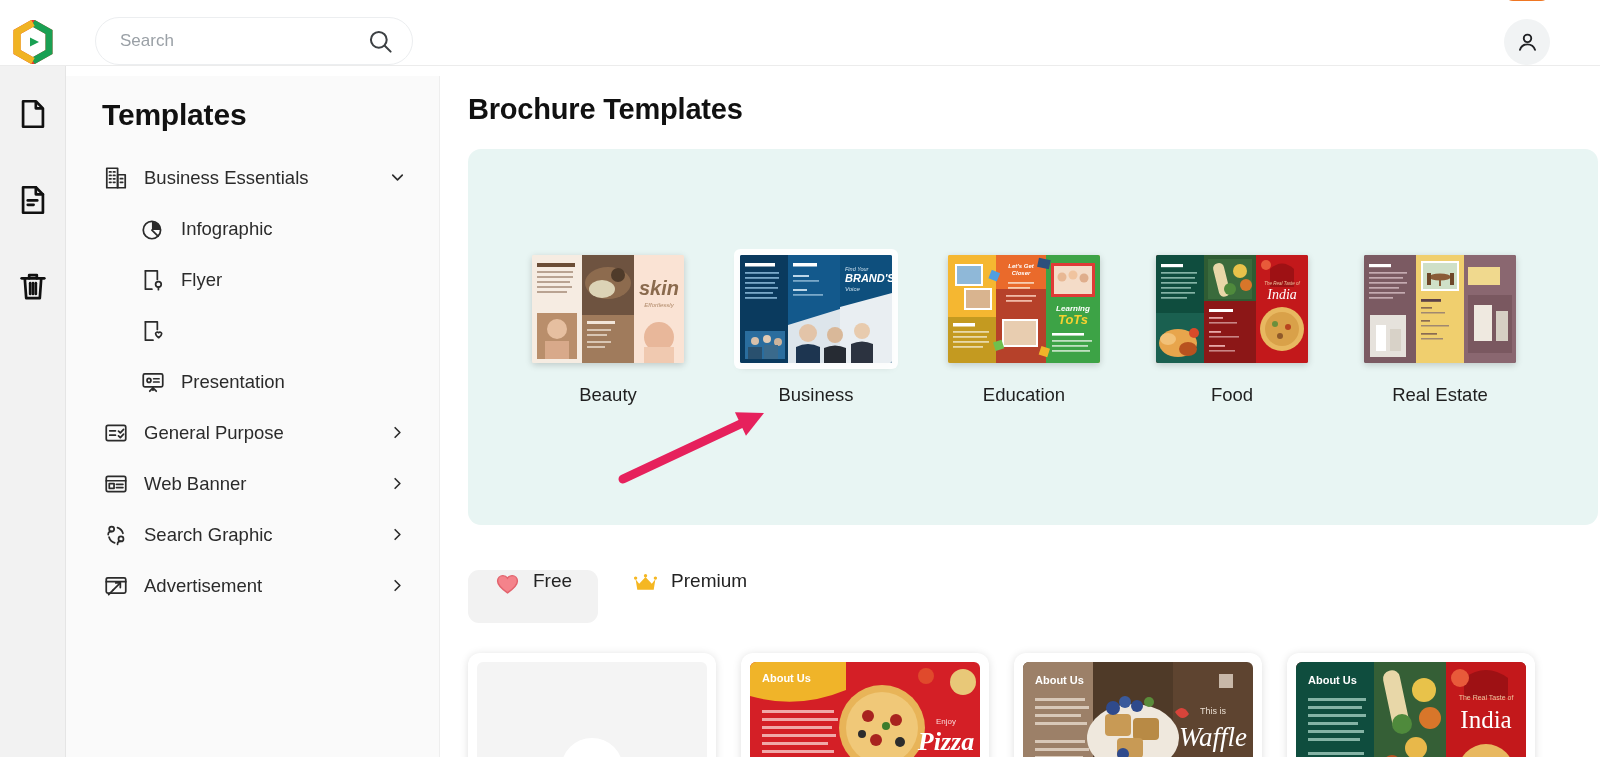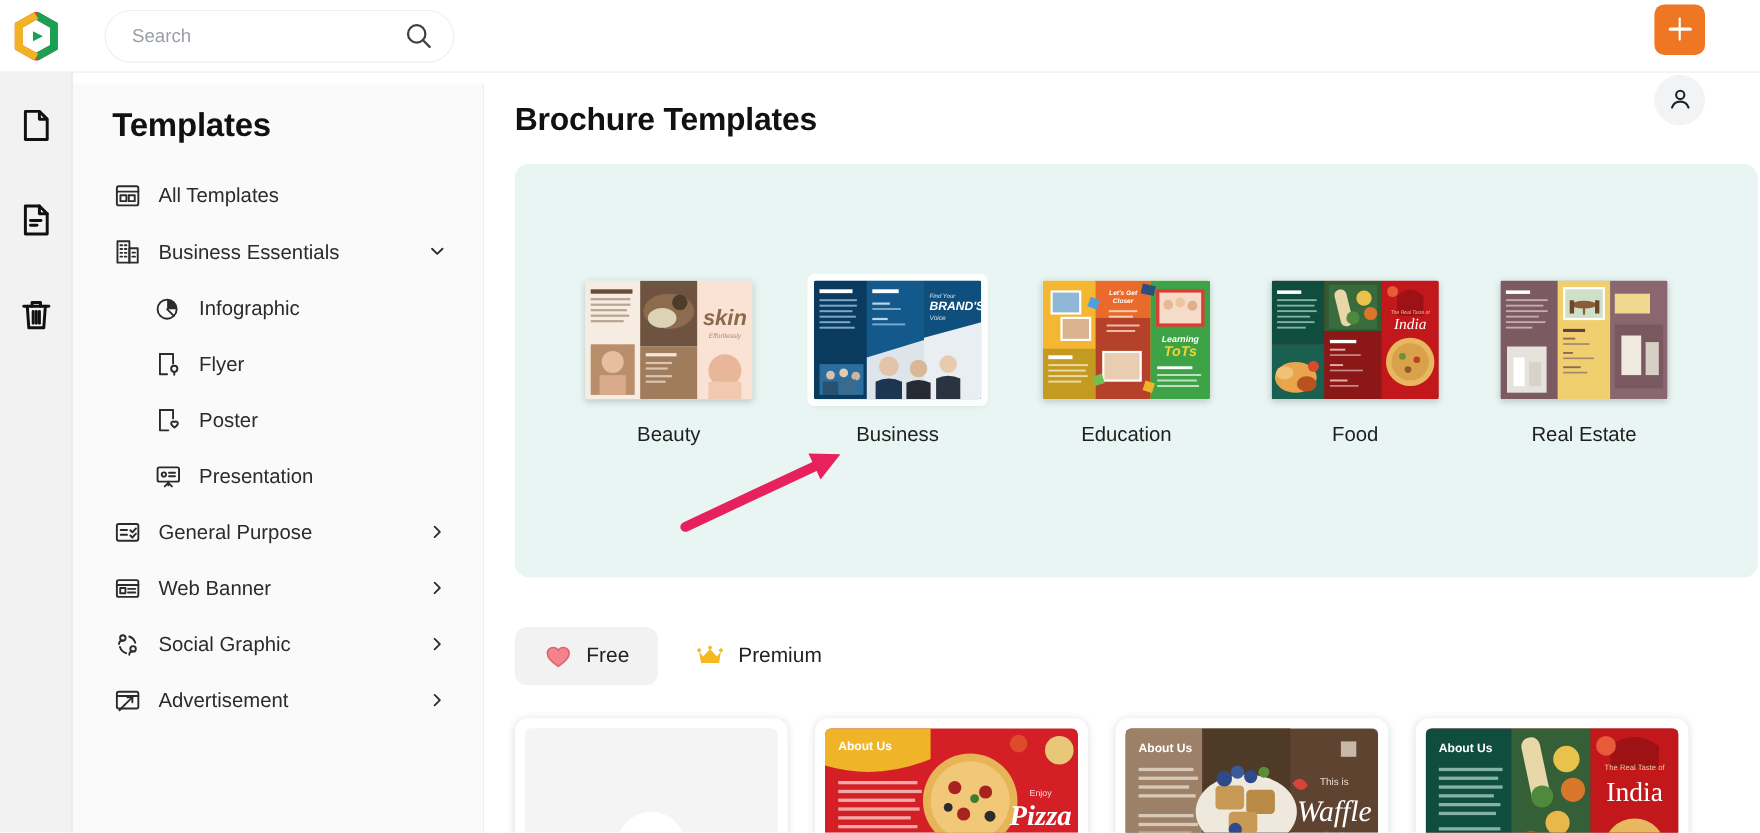--- a/index.html
+++ b/index.html
@@ -11,21 +11,21 @@
     color: #1f1f1f;
   }
   .app { position: relative; width: 1600px; height: 757px; }
 
   
   .topbar {
     position: absolute; top: 0; left: 0;
     width: 1600px; height: 66px;
     background: #ffffff;
     border-bottom: 1px solid #ececec;
-    display: flex; align-items: center;
+    display: flex; align-items: flex-end;
     z-index: 20;
   }
   .brand-logo {
     width: 46px; height: 46px;
     margin-left: 10px;
     flex: 0 0 auto;
     display: flex; align-items: center; justify-content: center;
   }
   .search-wrap {
     margin-left: 39px;
@@ -199,21 +199,21 @@
     pointer-events: none;
   }
 
   
   .filter-row {
     display: flex; align-items: center;
     margin: 45px 0 0 28px;
     gap: 8px;
   }
   .filter-btn {
-    display: flex; align-items: center; gap: 12px;
+    display: flex; align-items: flex-start; gap: 12px;
     height: 53px;
     padding: 0 26px;
     border-radius: 11px;
     font-size: 19px;
     color: #232323;
     cursor: pointer;
     background: transparent;
     border: none;
     font-family: "Liberation Sans", sans-serif;
   }
@@ -336,31 +336,20 @@
           <line x1="12" y1="10" x2="12" y2="17.6"></line>
           <line x1="14" y1="10" x2="14" y2="17.6"></line>
         </svg>
       </span>
     </div>
   </div>
 
   <div class="sidebar">
     <div class="sidebar-title">Templates</div>
     <div id="nav-list">
-        <div class="nav-item">
-          <span class="nav-ico">
-            <svg width="26" height="26" viewBox="0 0 24 24" fill="none" stroke="#2b2b2b" stroke-width="1.6" stroke-linecap="round" stroke-linejoin="round">
-              <rect x="3" y="4" width="18" height="16" rx="1.6"></rect>
-              <line x1="3" y1="8.5" x2="21" y2="8.5"></line>
-              <rect x="6" y="11.5" width="5" height="5"></rect>
-              <rect x="13" y="11.5" width="5" height="5"></rect>
-            </svg>
-          </span>
-          <span class="nav-label">All Templates</span>
-        </div>
         <div class="nav-item">
           <span class="nav-ico">
             <svg width="26" height="26" viewBox="0 0 24 24" fill="none" stroke="#2b2b2b" stroke-width="1.6" stroke-linecap="round" stroke-linejoin="round">
               <rect x="3.5" y="3" width="10" height="18"></rect>
               <rect x="13.5" y="9" width="7" height="12"></rect>
               <line x1="6" y1="6.4" x2="7.4" y2="6.4"></line>
               <line x1="9.6" y1="6.4" x2="11" y2="6.4"></line>
               <line x1="6" y1="9.6" x2="7.4" y2="9.6"></line>
               <line x1="9.6" y1="9.6" x2="11" y2="9.6"></line>
               <line x1="6" y1="12.8" x2="7.4" y2="12.8"></line>
@@ -400,21 +389,20 @@
           <span class="nav-label">Flyer</span>
         </div>
         <div class="nav-item sub">
           <span class="nav-ico">
             <svg width="26" height="26" viewBox="0 0 24 24" fill="none" stroke="#2b2b2b" stroke-width="1.6" stroke-linecap="round" stroke-linejoin="round">
               <path d="M5 3.5h11v7"></path>
               <path d="M5 3.5v17h7"></path>
               <path d="M17.2 13.6c-1.1-1.1-2.8-.4-2.8 1 0 1.5 2 3 2.8 3.6.8-.6 2.8-2.1 2.8-3.6 0-1.4-1.7-2.1-2.8-1z"></path>
             </svg>
           </span>
-          <span class="nav-label">Poster</span>
         </div>
         <div class="nav-item sub">
           <span class="nav-ico">
             <svg width="26" height="26" viewBox="0 0 24 24" fill="none" stroke="#2b2b2b" stroke-width="1.6" stroke-linecap="round" stroke-linejoin="round">
               <rect x="3" y="4.5" width="18" height="12" rx="1.4"></rect>
               <circle cx="8.3" cy="10.5" r="1.8"></circle>
               <line x1="12.6" y1="9" x2="17.6" y2="9"></line>
               <line x1="12.6" y1="12" x2="17.6" y2="12"></line>
               <path d="M12 16.5v3"></path>
               <path d="M9 20.5l3-3 3 3"></path>
@@ -460,21 +448,21 @@
           <span class="nav-ico">
             <svg width="26" height="26" viewBox="0 0 24 24" fill="none" stroke="#2b2b2b" stroke-width="1.6" stroke-linecap="round" stroke-linejoin="round">
               <circle cx="8" cy="6.5" r="2.3"></circle>
               <path d="M4.8 11.6c0-1.9 1.5-3 3.2-3"></path>
               <circle cx="16.6" cy="15.6" r="2.3"></circle>
               <path d="M13.4 20.6c0-1.9 1.5-3 3.2-3"></path>
               <path d="M13.4 5.2a8 8 0 0 1 5 5.2"></path>
               <path d="M10.8 19.2a8 8 0 0 1-5.2-5.2"></path>
             </svg>
           </span>
-          <span class="nav-label">Social Graphic</span>
+          <span class="nav-label">Search Graphic</span>
           <span class="nav-caret">
             <svg width="19" height="19" viewBox="0 0 24 24" fill="none" stroke="#2b2b2b" stroke-width="2.1" stroke-linecap="round" stroke-linejoin="round">
               <polyline points="9 6 15 12 9 18"></polyline>
             </svg>
           </span>
         </div>
         <div class="nav-item">
           <span class="nav-ico">
             <svg width="26" height="26" viewBox="0 0 24 24" fill="none" stroke="#2b2b2b" stroke-width="1.6" stroke-linecap="round" stroke-linejoin="round">
               <rect x="3" y="4.5" width="18" height="14" rx="1.5"></rect>

